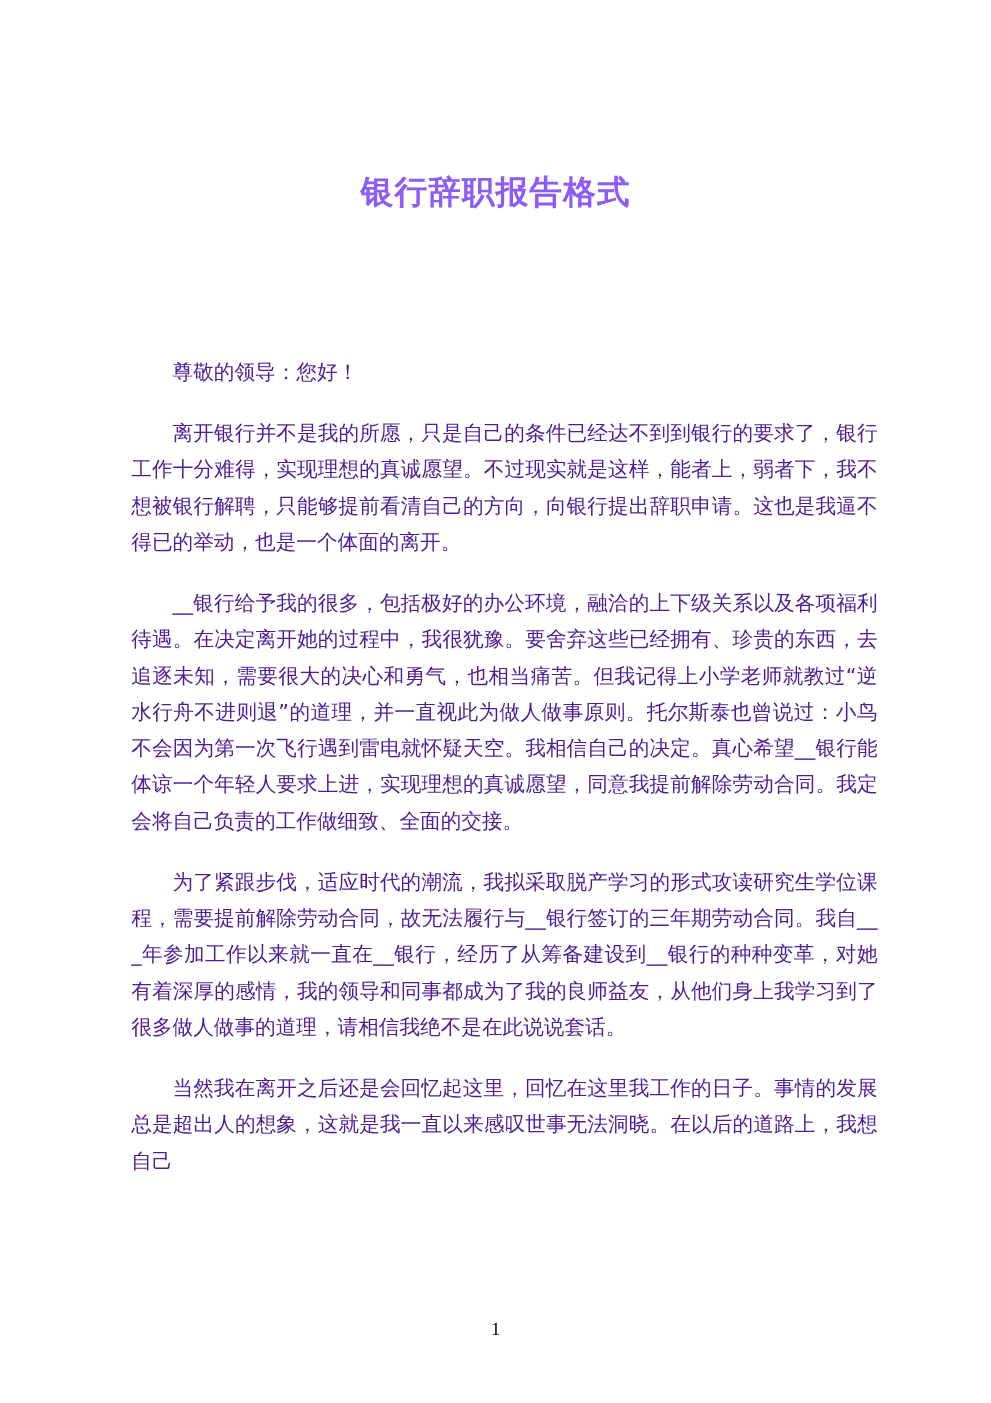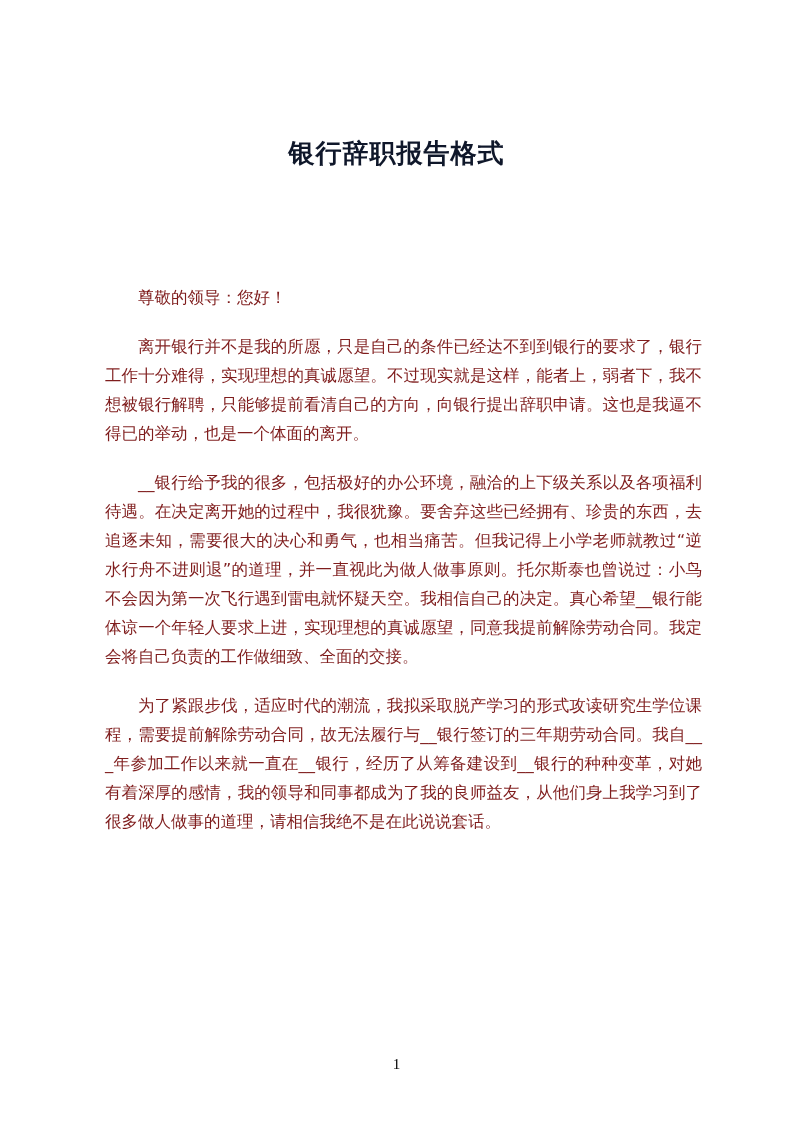--- a/index.html
+++ b/index.html
@@ -19,31 +19,31 @@
   .doc-title {
     position: absolute;
     top: 136px;
     left: 0;
     width: 100%;
     margin: 0;
     text-align: center;
     font-size: 26px;
     font-weight: 700;
     letter-spacing: 1px;
-    color: #0f172a;
+    color: #8b5cf6;
   }
   .doc-body {
     position: absolute;
     top: 283px;
     left: 105px;
     width: 597px;
     font-size: 16.5px;
     line-height: 29px;
     text-align: justify;
-    color: #7f1d1d;
+    color: #4c1d95;
   }
   .doc-body p {
     margin: 0 0 20px 0;
     text-indent: 2em;
     word-break: break-all;
   }
   .page-footer {
     position: absolute;
     top: 1053px;
     left: 0;
@@ -60,19 +60,20 @@
 
 <div class="page">
 
   <h1 class="doc-title">银行辞职报告格式</h1>
 
   <div class="doc-body">
     <p>尊敬的领导：您好！</p>
     <p>离开银行并不是我的所愿，只是自己的条件已经达不到到银行的要求了，银行工作十分难得，实现理想的真诚愿望。不过现实就是这样，能者上，弱者下，我不想被银行解聘，只能够提前看清自己的方向，向银行提出辞职申请。这也是我逼不得已的举动，也是一个体面的离开。</p>
     <p>__银行给予我的很多，包括极好的办公环境，融洽的上下级关系以及各项福利待遇。在决定离开她的过程中，我很犹豫。要舍弃这些已经拥有、珍贵的东西，去追逐未知，需要很大的决心和勇气，也相当痛苦。但我记得上小学老师就教过“逆水行舟不进则退”的道理，并一直视此为做人做事原则。托尔斯泰也曾说过：小鸟不会因为第一次飞行遇到雷电就怀疑天空。我相信自己的决定。真心希望__银行能体谅一个年轻人要求上进，实现理想的真诚愿望，同意我提前解除劳动合同。我定会将自己负责的工作做细致、全面的交接。</p>
     <p>为了紧跟步伐，适应时代的潮流，我拟采取脱产学习的形式攻读研究生学位课程，需要提前解除劳动合同，故无法履行与__银行签订的三年期劳动合同。我自___年参加工作以来就一直在__银行，经历了从筹备建设到__银行的种种变革，对她有着深厚的感情，我的领导和同事都成为了我的良师益友，从他们身上我学习到了很多做人做事的道理，请相信我绝不是在此说说套话。</p>
+    <p>当然我在离开之后还是会回忆起这里，回忆在这里我工作的日子。事情的发展总是超出人的想象，这就是我一直以来感叹世事无法洞晓。在以后的道路上，我想自己</p>
   </div>
 
   <div class="page-footer">
     <span>1</span>
   </div>
 
 </div>
 
 </body></html>

